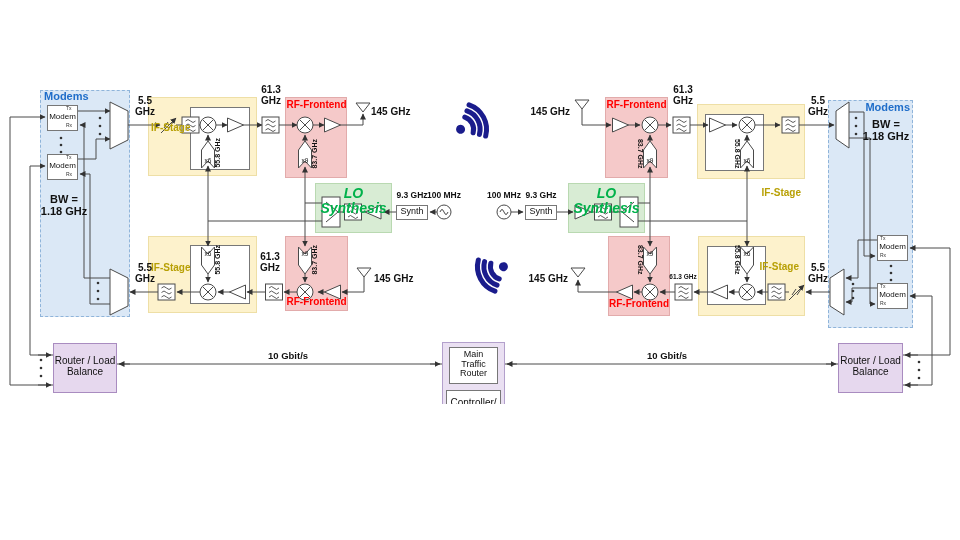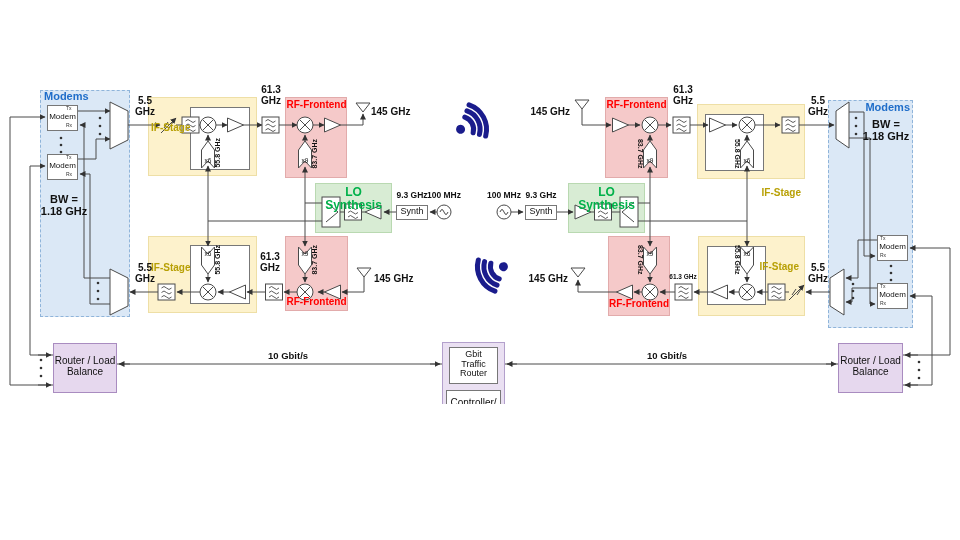--- a/index.html
+++ b/index.html
@@ -13,21 +13,21 @@
   .purple{background:#e6d8ee;border:1px solid #a98cc0;}
   .purplec{background:#eae0f2;border:1px solid #b3a0cc;}
   .white{background:#fff;border:1px solid #777;}
   svg#wires{position:absolute;left:0;top:0;z-index:3;}
   .t{position:absolute;z-index:4;white-space:pre-line;line-height:1.07;color:#111;}
   .c{text-align:center;} .r{text-align:right;}
   .b{font-weight:bold;}
   .rl{transform:rotate(-90deg);} .rr{transform:rotate(90deg);}
   .iflab{color:var(--if_label,#b8a005);font-weight:bold;font-size:10px;margin-top:24px;}
   .rflab{color:var(--rf_label,#ff0000);font-weight:bold;font-size:10px;}
-  .lolab{color:var(--lo_label,#00b14a);font-weight:bold;font-size:12px;}
+  .lolab{color:var(--lo_label,#00b14a);font-weight:bold;font-size:14px;font-style:italic;}
   .modlab{color:var(--modems_label,#1f6dc9);font-weight:bold;font-size:11px;}
   .freq{font-weight:bold;font-size:10px;}
   .freqs{font-weight:bold;font-size:7px;}
   .tiny{font-size:5px;color:#333;}
 </style>
 </head>
 <body>
 
 <div id="stage">
 
@@ -380,20 +380,20 @@
   <div class="t freqs c rr" style="left:620px;top:150px;width:40px;">83.7 GHz</div>
   <div class="t freqs c rr" style="left:717px;top:256px;width:40px;">55.8 GHz</div>
   <div class="t freqs c rr" style="left:620px;top:256px;width:40px;">83.7 GHz</div>
 
   <div class="t b c" style="left:258px;top:351px;width:60px;font-size:9.5px;">10 Gbit/s</div>
   <div class="t b c" style="left:637px;top:351px;width:60px;font-size:9.5px;">10 Gbit/s</div>
   <div class="t c" style="left:53px;top:356px;width:64px;font-size:10px;">Router / Load
 Balance</div>
   <div class="t c" style="left:838px;top:356px;width:65px;font-size:10px;">Router / Load
 Balance</div>
-  <div class="t c" style="left:449px;top:350px;width:49px;font-size:9px;">Gbit
+  <div class="t c" style="left:449px;top:350px;width:49px;font-size:9px;">Main
 Traffic
 Router</div>
   <div class="t c" style="left:446px;top:398px;width:55px;font-size:10px;">Controller/
 Traffic
 Generation</div>
 
 </div>
 
 </body></html>

